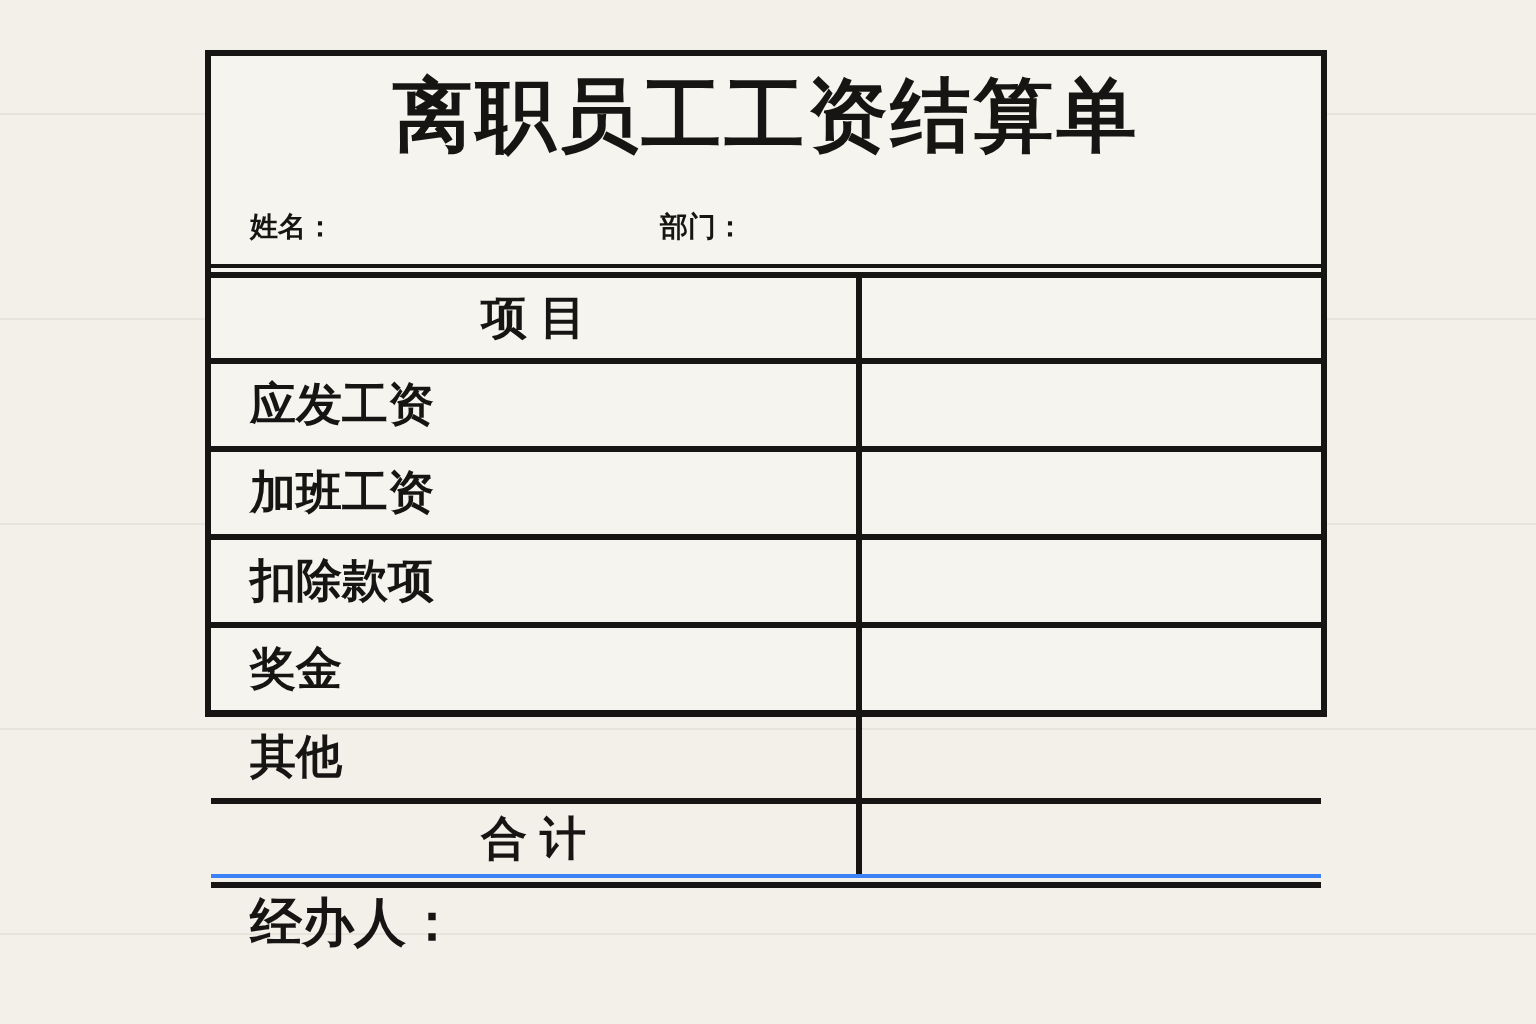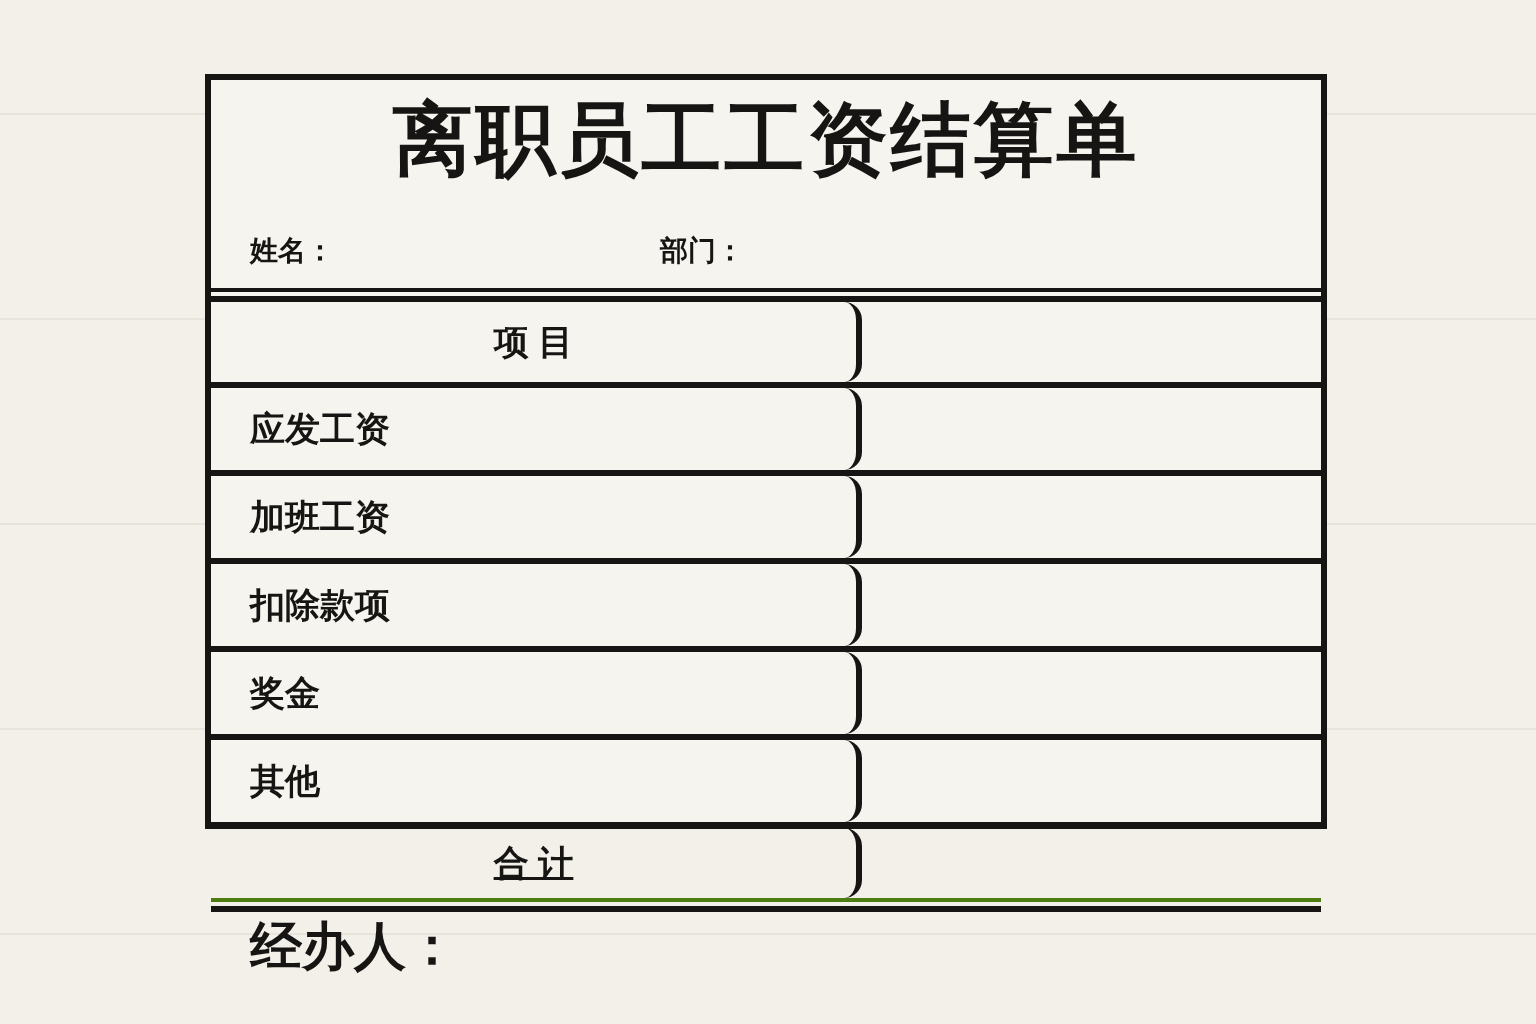--- a/index.html
+++ b/index.html
@@ -14,26 +14,25 @@
         transparent 2px, transparent 205px);
     background-position: 0 113px;
     font-family: "Liberation Sans", "DejaVu Sans", sans-serif;
     color: #171513;
     overflow: hidden;
   }
 
   .sheet {
     position: absolute;
     left: 205px; top: 50px;
-    width: 1122px; height: 755px;
+    width: 1122px; height: 667px;
     border: 6px solid #171513;
     background: #f6f4ee;
     display: flex;
     flex-direction: column;
-    margin-top: 24px;
   }
 
   
   .head {
     position: relative;
     height: 212px;
     border-bottom: 4px solid #171513;
     flex: none;
   }
   .title {
@@ -55,27 +54,26 @@
   .tbl {
     flex: none;
     margin-top: 4px;           
     border-top: 6px solid #171513;
     display: flex;
     flex-direction: column;
   }
   .row { display: flex; border-bottom: 6px solid #171513; flex: none; }
   .row.header-row { height: 86px; }
   .row.data-row   { height: 88px; }
-  .row.total-row  { height: 74px; border-bottom: 4px solid #4d7c0f; text-decoration: underline; }
+  .row.total-row  { height: 74px; border-bottom: 4px solid #3b82f6; }
   .cell {
     display: flex;
     align-items: center;
-    font-size: 35px;
+    font-size: 46px;
     font-weight: bold;
-    border-radius: 18px;
   }
   .cell.left  { width: 651px; border-right: 6px solid #171513; padding-left: 39px; }
   .cell.right { flex: 1; }
   .cell.centered { justify-content: center; padding-left: 0; }
 
   
   .footer-row {
     margin-top: 4px;           
     border-top: 6px solid #171513;
     flex: 1;

